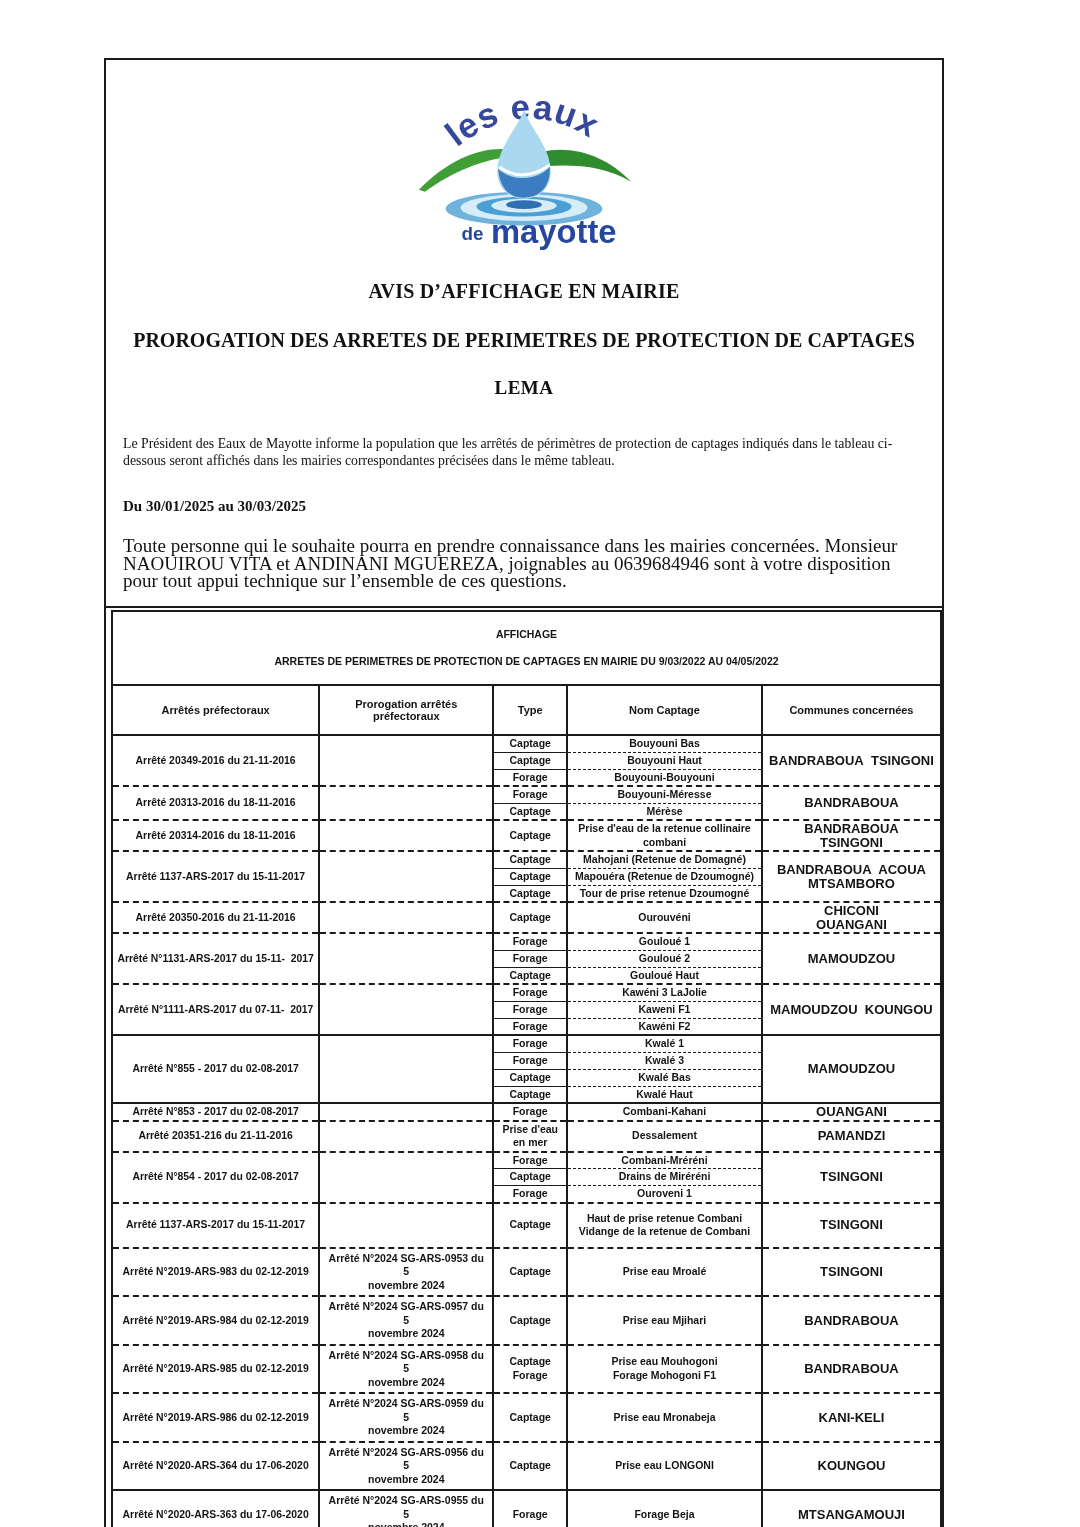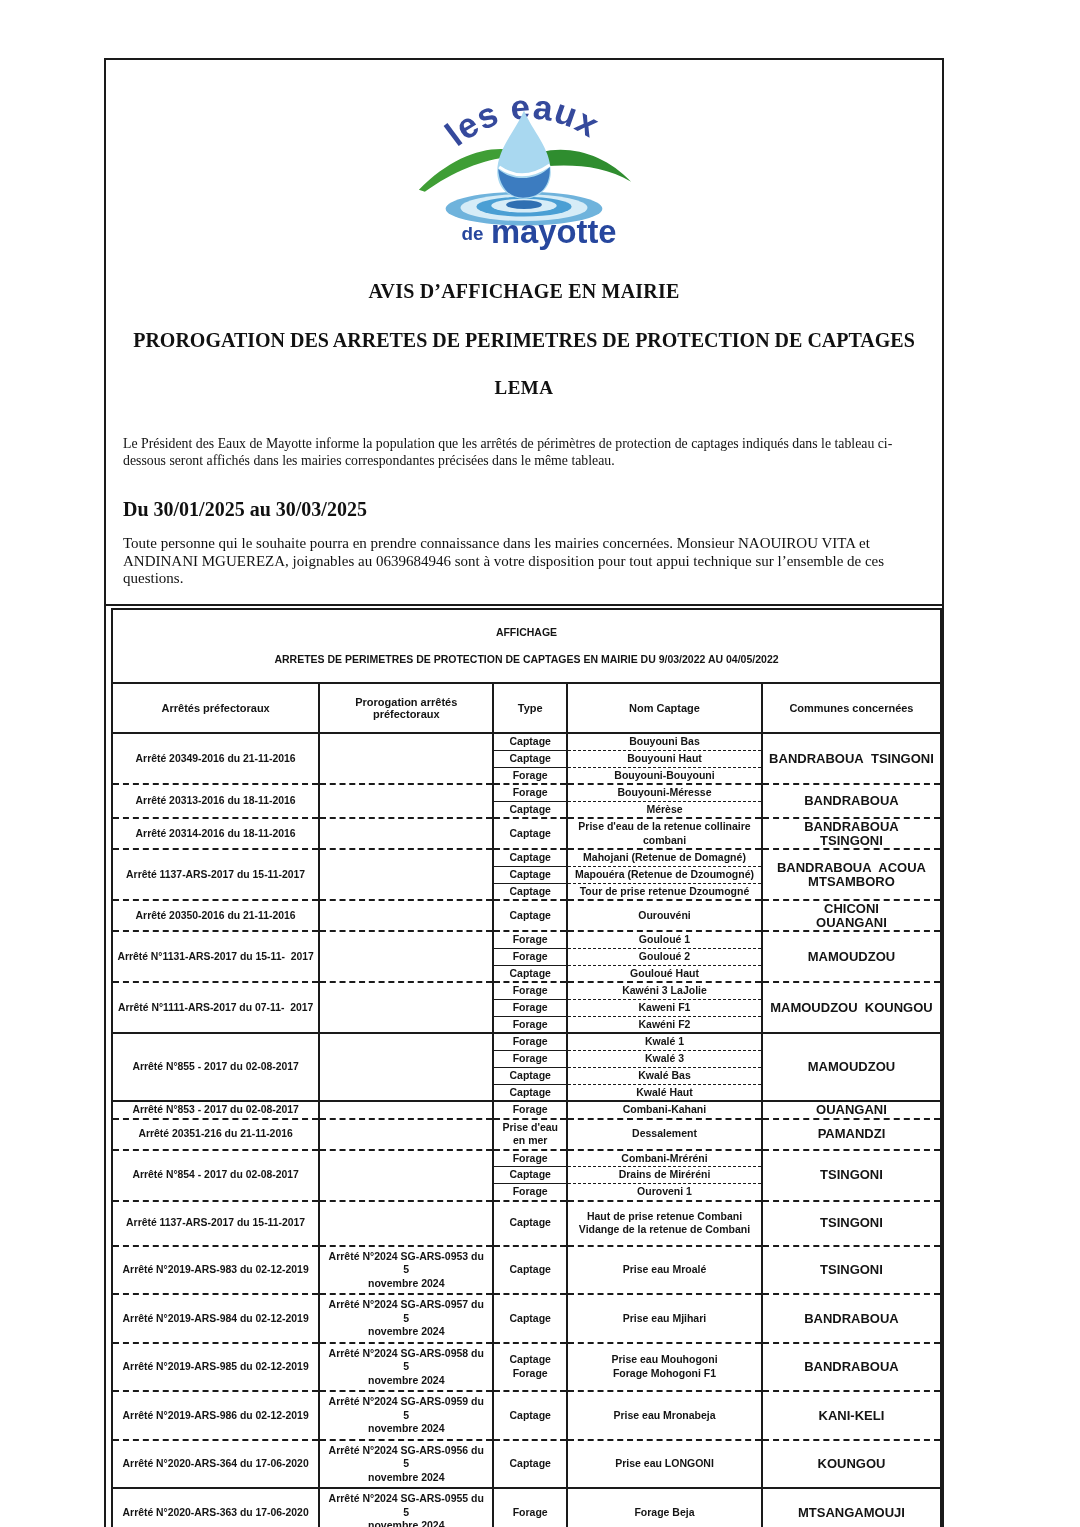--- a/index.html
+++ b/index.html
@@ -11,22 +11,22 @@
     position:absolute; left:104px; top:58px; width:840px;
     border:2px solid #1a1a1a; box-sizing:border-box; background:#fff;
   }
   .text-section { padding:18px 17px 16px 17px; border-bottom:2px solid #1a1a1a; }
   .logo-wrap { text-align:center; }
   .logo-wrap svg { display:inline-block; }
   .h1 { text-align:center; font-weight:bold; font-size:20px; margin-top:26px; letter-spacing:.2px; }
   .h2 { text-align:center; font-weight:bold; font-size:20px; margin-top:24px; line-height:26px; }
   .h3 { text-align:center; font-weight:bold; font-size:19px; margin-top:24px; letter-spacing:.5px; }
   .p1 { margin-top:36px; font-size:13.8px; line-height:17px; text-align:left; }
-  .date-line { margin-top:29px; font-size:20px; font-weight:bold; }
-  .p2 { margin-top:14px; font-size:15px; line-height:17.5px; }
+  .date-line { margin-top:29px; font-size:15px; font-weight:bold; }
+  .p2 { margin-top:22px; font-size:19px; line-height:17.5px; }
   .signature { margin-top:10px; font-size:13.8px; text-align:right; padding-right:6px; }
 
   table.doc-table {
     width:calc(100% - 5px); margin-left:5px; border-collapse:collapse; table-layout:fixed;
     font-family:"Liberation Sans", sans-serif; font-weight:bold; color:#141414;
     border:2px solid #1a1a1a; margin-top:2px; font-size:10.5px;
   }
   .banner-cell { border-bottom:2px solid #1a1a1a; text-align:center; padding:3px 2px; }
   .banner-cell .bl { font-size:10.5px; line-height:13px; }
   th.col-h {

